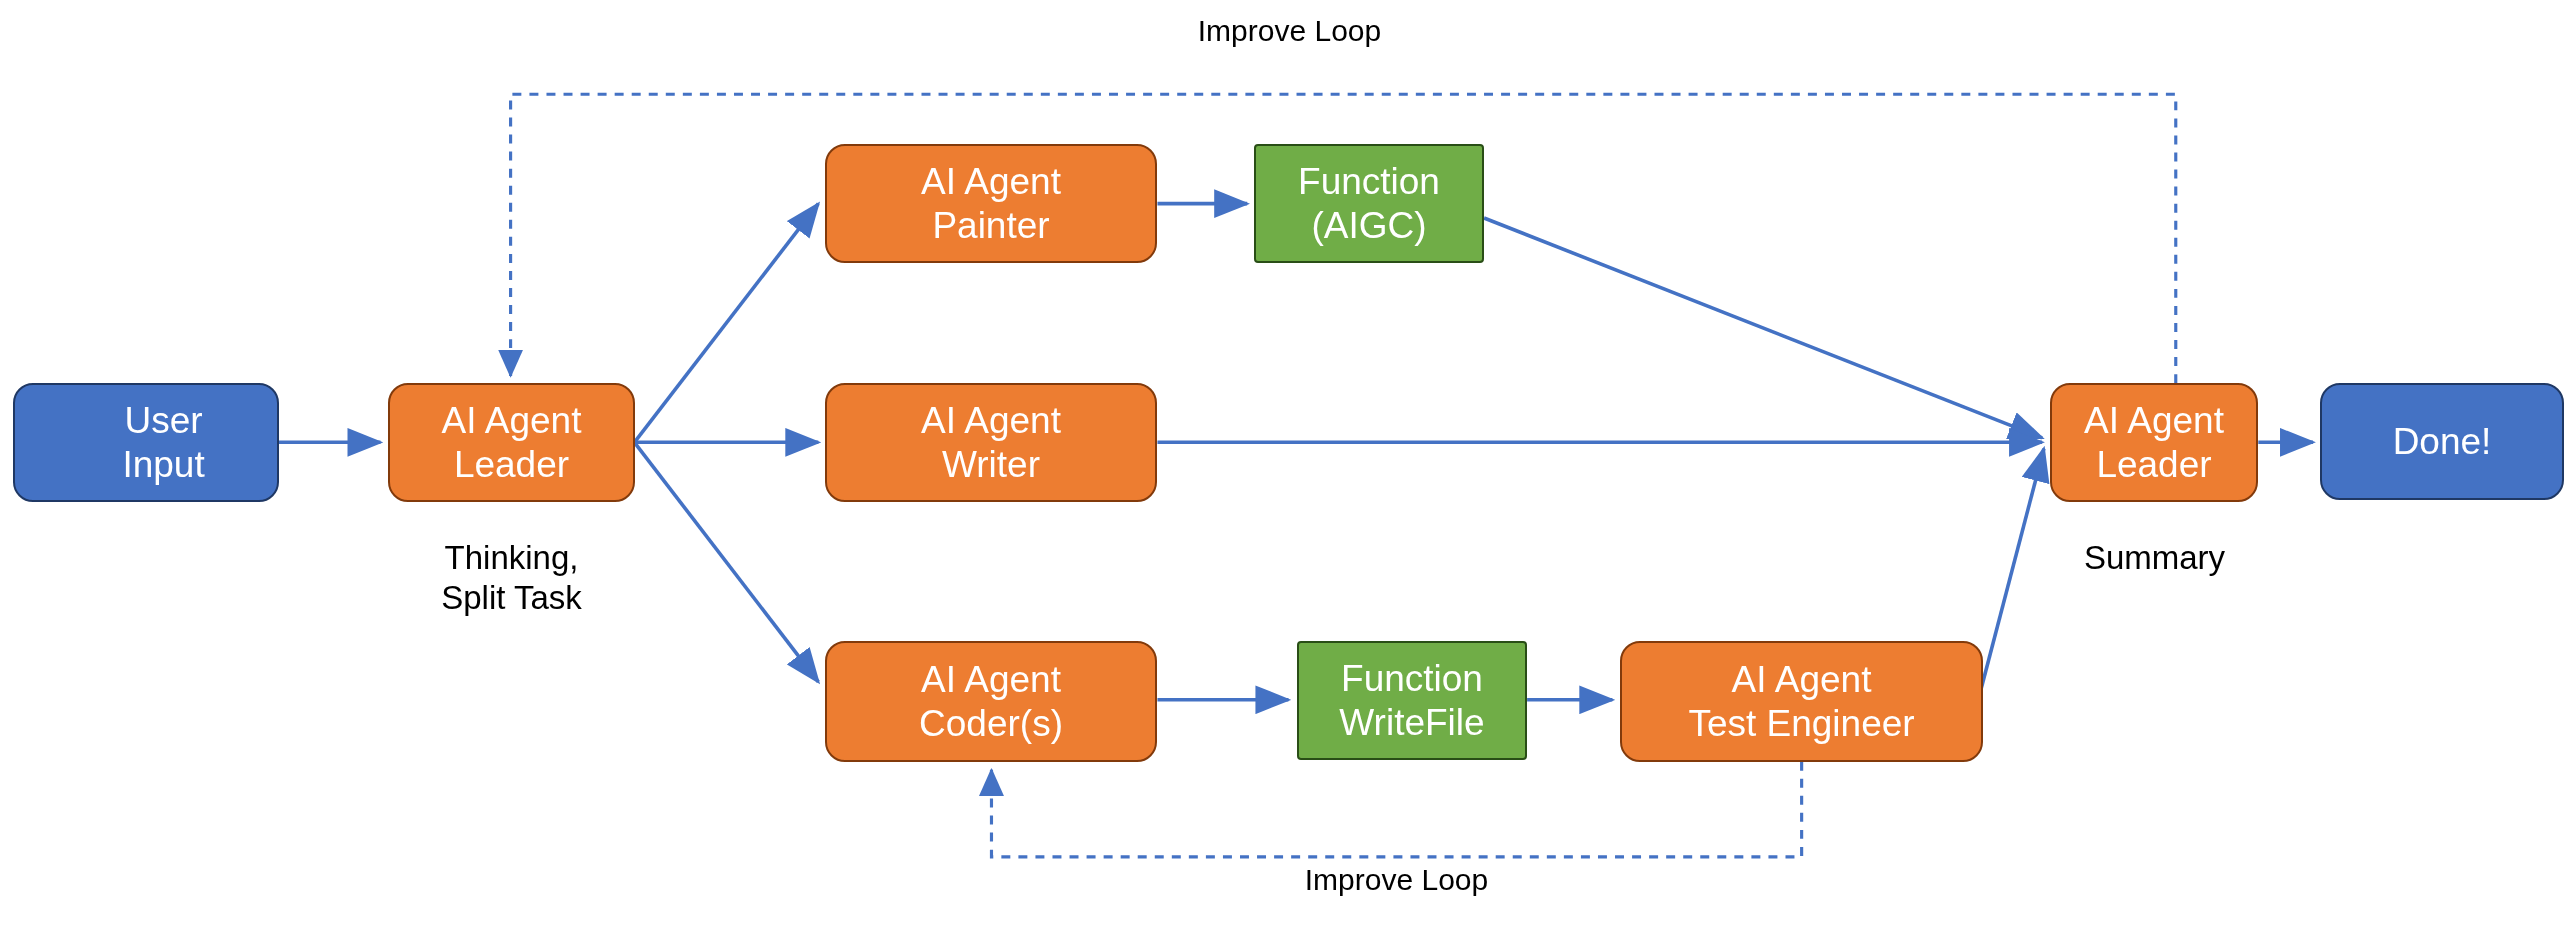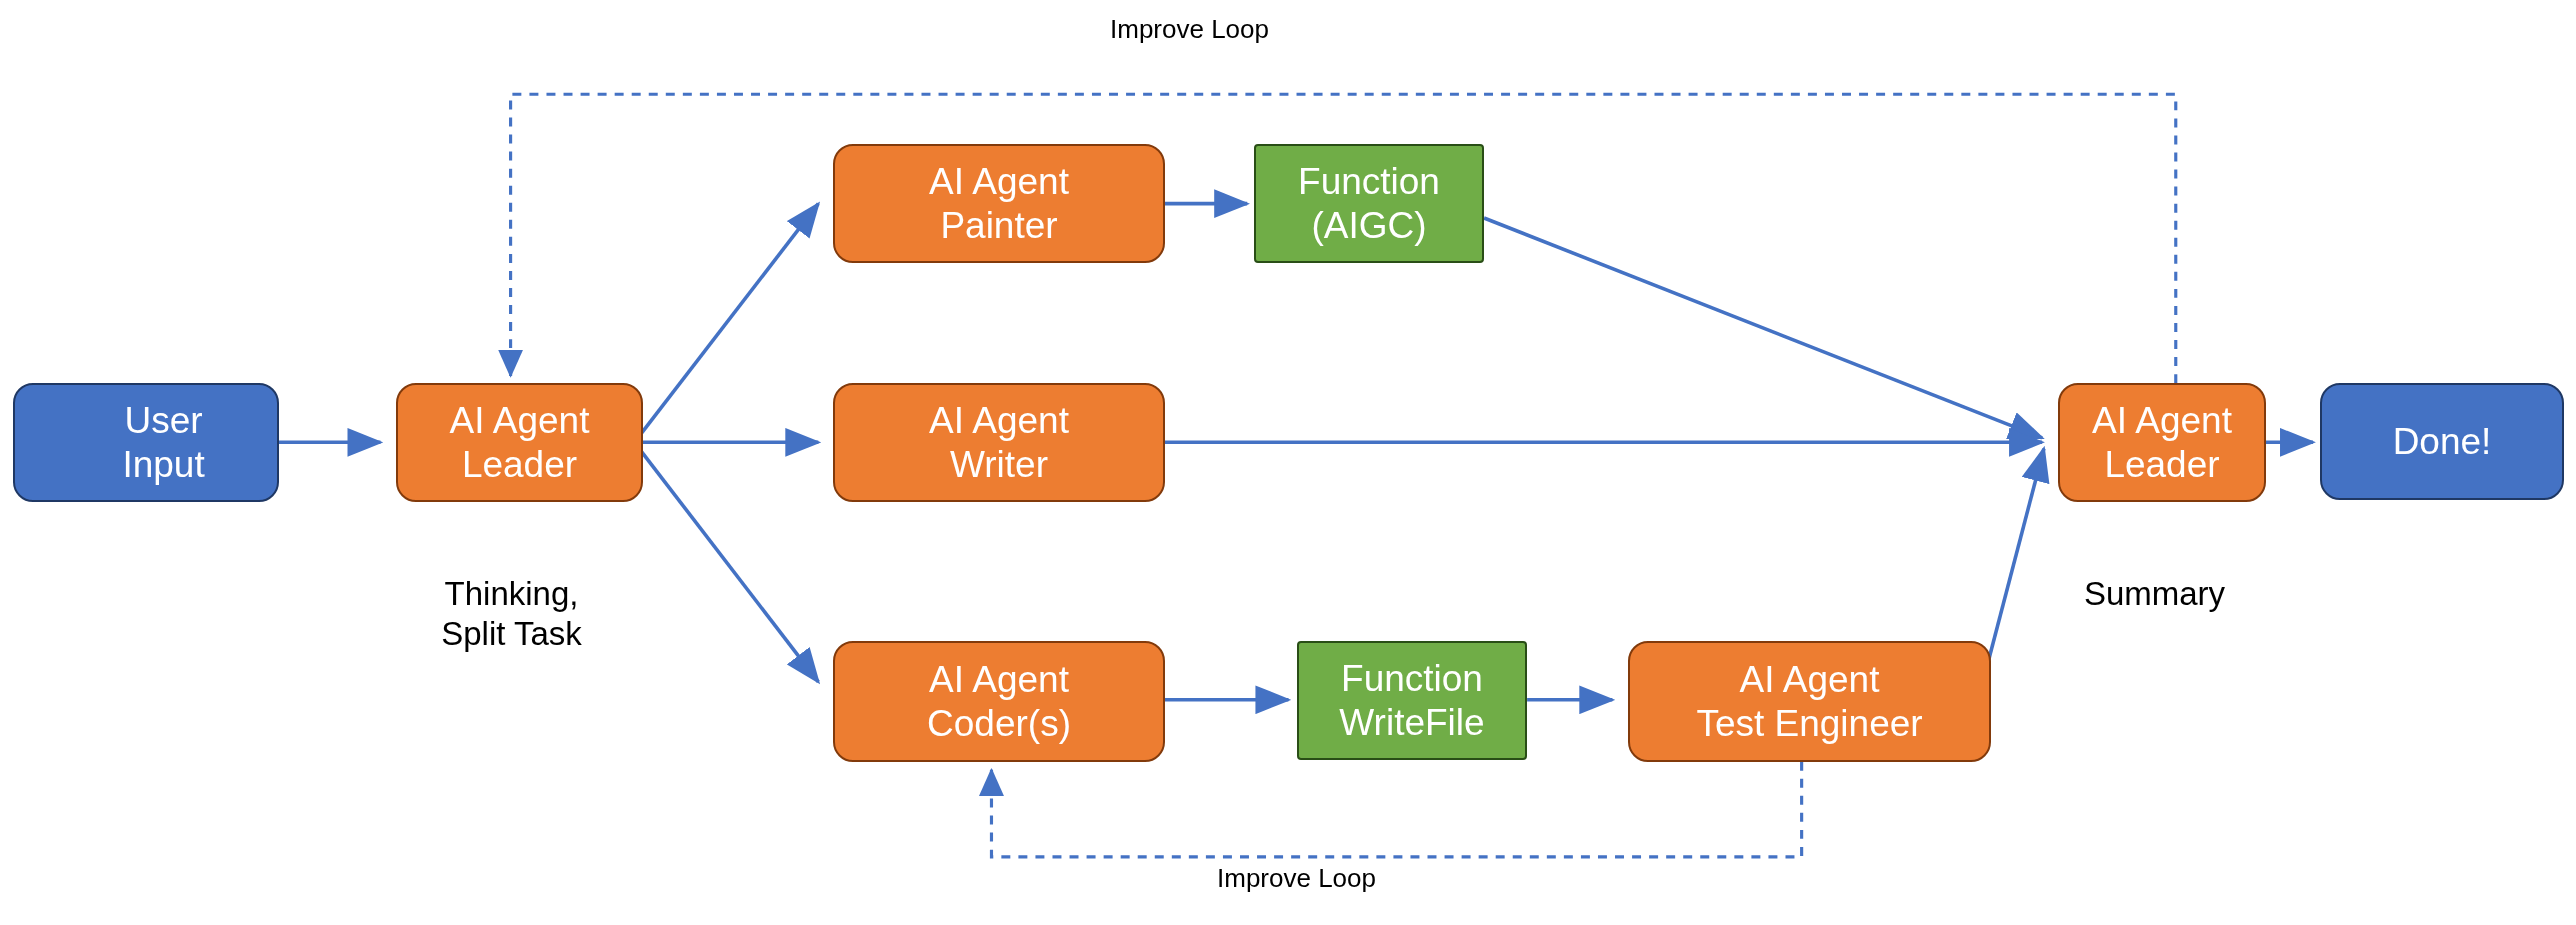--- a/index.html
+++ b/index.html
@@ -36,48 +36,46 @@
     color: #ffffff;
     line-height: 1.18;
     white-space: pre-line;
     font-weight: 400;
   }
   .node-proc {
     background: #ED7D31;
     border: 2.7px solid #823A0B;
     border-radius: 20px;
     font-size: 37px;
-    margin-left: 8px;
   }
   .node-io {
     background: #4472C4;
     border: 2.7px solid #1F3864;
     border-radius: 20px;
     font-size: 37px;
   }
   .node-fn {
     background: #70AD47;
     border: 2.7px solid #294E16;
     border-radius: 4px;
     font-size: 37px;
   }
   .caption {
     position: absolute;
     color: #000000;
     font-size: 33px;
     line-height: 1.2;
     text-align: center;
     white-space: pre-line;
-    margin-top: 36px;
   }
   .loop-label {
     position: absolute;
     color: #000000;
-    font-size: 26px;
-    text-align: left;
+    font-size: 30px;
+    text-align: center;
     white-space: nowrap;
   }
 </style>
 </head>
 <body>
 
 <div id="canvas">
 
   <svg id="wires" viewBox="0 0 2871 1031" xmlns="http://www.w3.org/2000/svg">
     <defs>

